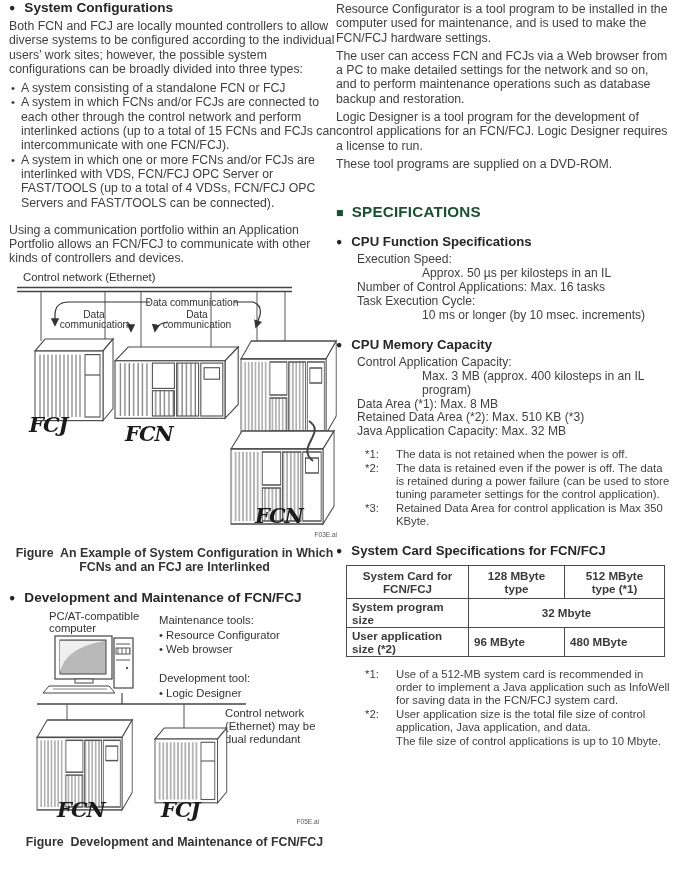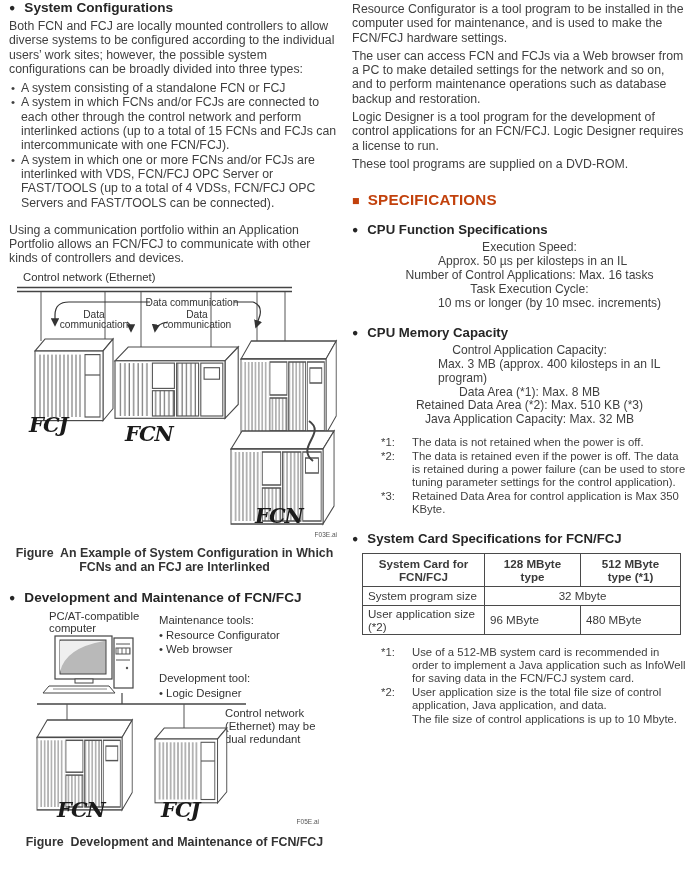--- a/index.html
+++ b/index.html
@@ -1,53 +1,53 @@
 <!DOCTYPE html>
 <html><head>
 <meta charset="utf-8">
 <style>
   html,body{margin:0;padding:0;background:#fff;}
   .page{position:relative;width:686px;height:876px;background:#fff;overflow:hidden;
         font-family:"Liberation Sans","DejaVu Sans",sans-serif;color:#3f3f3f;}
   .col{position:absolute;top:0;}
   .col-left{left:9px;width:331px;}
-  .col-right{left:352px;width:334px;}
+  .col-right{left:336px;width:334px;}
 
   .h-dot{display:flex;align-items:flex-end;font-size:13.6px;font-weight:bold;color:#262626;margin-top:0;}
   .dot::before{content:"\25CF";font-size:10.5px;margin-right:9px;position:relative;top:-1px;}
   .h-dot.mt{margin-top:15px;}
 
   .para{font-size:12.3px;line-height:14.3px;margin-top:4px;}
   .para.gap{margin-top:13px;}
 
   .blist{margin-top:5px;}
   .bitem{position:relative;padding-left:12px;font-size:12.3px;line-height:14.3px;}
   .li-dot{position:absolute;left:2px;top:0;}
   .li-dot::before{content:"\2022";font-size:11.5px;}
 
   .fig{display:block;margin-top:5px;}
   .caption{font-weight:bold;color:#333;text-align:center;font-size:12.4px;line-height:14.5px;margin-top:3px;}
 
-  .spec-h{display:flex;align-items:baseline;margin-top:20px;color:#c2410c;font-size:15.2px;font-weight:bold;letter-spacing:.2px;}
+  .spec-h{display:flex;align-items:baseline;margin-top:32px;color:#14532d;font-size:15.2px;font-weight:bold;letter-spacing:.2px;}
   .sq::before{content:"\25A0";font-size:12.5px;margin-right:8px;}
 
   .sub-h{display:flex;align-items:baseline;font-size:13.2px;font-weight:bold;color:#262626;margin-top:14px;}
 
   .speclines{margin-top:4px;}
   .spec{font-size:12.1px;line-height:13.9px;}
-  .l1{margin-left:21px;text-align:center;}
+  .l1{margin-left:21px;}
   .l2{margin-left:86px;}
 
   .fns{margin-top:9px;margin-left:29px;font-size:11.3px;line-height:13.4px;color:#3f3f3f;}
   .fn{display:flex;}
   .fn-n{width:31px;flex:none;}
   .fn-t{flex:1;}
 
   table.sct{border-collapse:collapse;margin:7px 0 0 10px;width:318px;font-size:11.6px;color:#3a3a3a;table-layout:fixed;}
-  .sct th,.sct td{border:1px solid #4a4a4a;padding:1px 5px;}
+  .sct th,.sct td{border:1px solid #4a4a4a;padding:1px 5px;font-weight:bold;}
   .sct th{font-weight:bold;text-align:center;height:30px;vertical-align:middle;line-height:13px;}
   .sct td{height:16px;vertical-align:middle;}
   .sct td.c{text-align:center;}
 
   svg text{font-family:"Liberation Sans","DejaVu Sans",sans-serif;fill:#333;}
   svg text.sm{font-size:10.2px;}
   svg text.lbl{font-size:11.3px;}
   svg text.file{font-size:6.5px;fill:#555;}
   svg text.logo{font-family:"DejaVu Serif",serif;font-style:italic;font-weight:bold;fill:#1a1a1a;letter-spacing:-1px;}
 </style>

